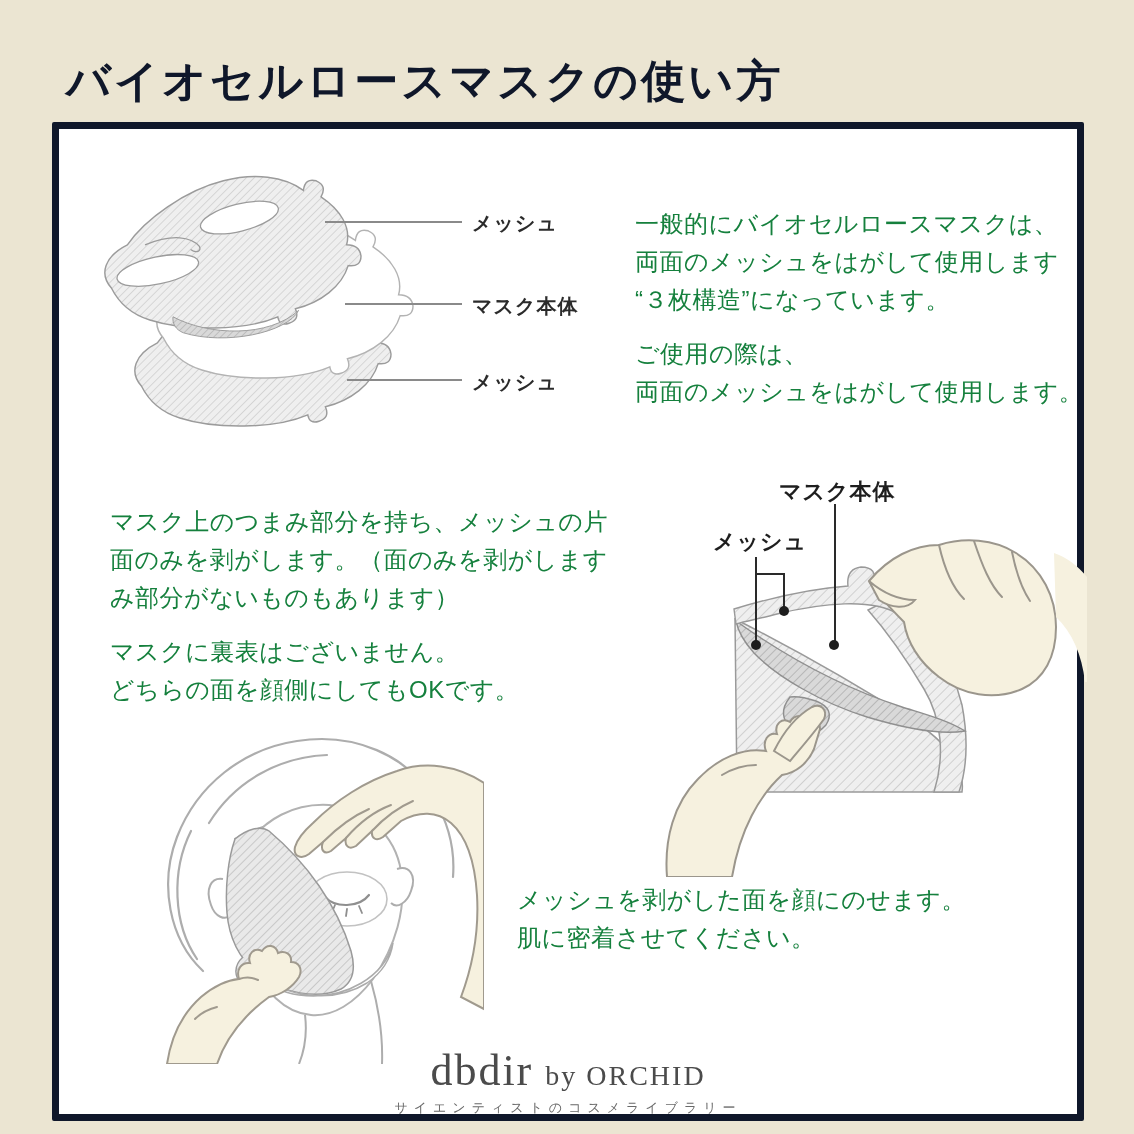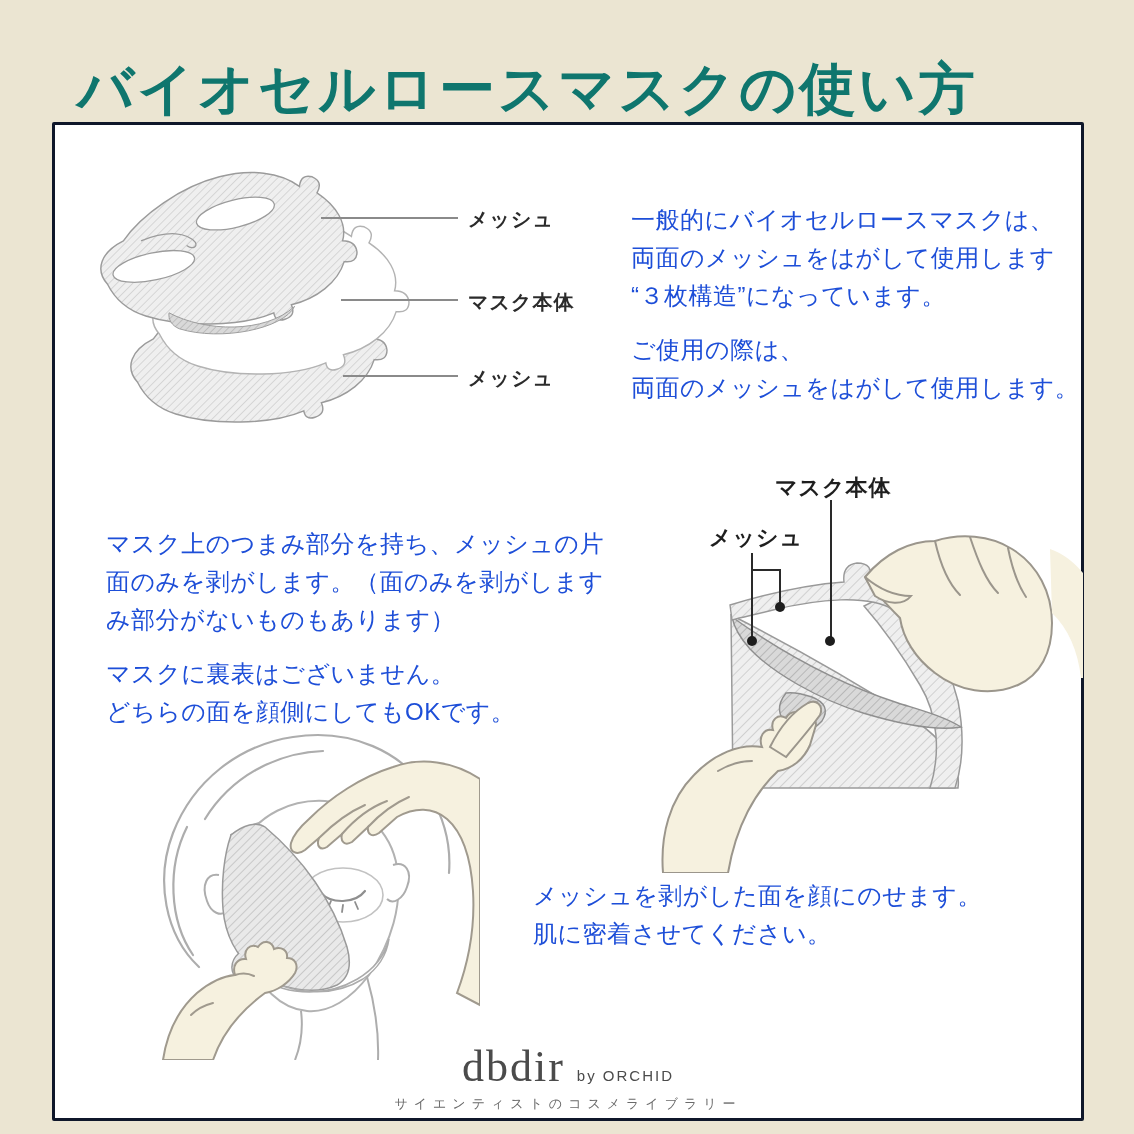--- a/index.html
+++ b/index.html
@@ -4,66 +4,66 @@
 <style>
   * { margin:0; padding:0; box-sizing:border-box; }
   html,body { width:1134px; height:1134px; }
   body {
     position:relative;
     background:#ebe5d2;
     font-family:"Liberation Sans","DejaVu Sans",sans-serif;
     overflow:hidden;
   }
   .page-title {
-    position:absolute; left:77px; top:52px;
-    font-size:56px; font-weight:bold; letter-spacing:3px;
-    color:#0f766e; white-space:nowrap;
+    position:absolute; left:66px; top:52px;
+    font-size:44px; font-weight:bold; letter-spacing:3px;
+    color:#0f172a; white-space:nowrap;
   }
   .card {
     position:absolute; left:52px; top:122px;
     width:1032px; height:999px;
     background:#ffffff;
-    border:3px solid #0f172a;
+    border:7px solid #0f172a;
     border-radius:2px;
   }
   .illus { position:absolute; }
   .leader {
     position:absolute; height:2px; background:#8a8a8a;
   }
   .callout-line { position:absolute; background:#2a2a2a; }
   .dot {
     position:absolute; width:10px; height:10px;
     background:#1d1d1d; border-radius:50%;
   }
   .layer-label {
     position:absolute; font-size:20px; font-weight:bold;
     color:#2b2b2b; letter-spacing:1px; white-space:nowrap;
   }
   .layer-label2 {
     position:absolute; font-size:22px; font-weight:bold;
     color:#1e1e1e; letter-spacing:1px; white-space:nowrap;
   }
-  .txtblock { position:absolute; color:#1d4ed8; }
+  .txtblock { position:absolute; color:#15803d; }
   .tline {
     font-size:24px; line-height:38px; letter-spacing:0.5px;
     white-space:nowrap;
   }
   .pgap { height:16px; }
   .footer-brand {
     position:absolute; left:0; top:916px; width:100%;
     display:flex; justify-content:center; align-items:baseline; gap:12px;
     color:#4b4b4b;
   }
   .brand-main {
     font-family:"Liberation Serif","DejaVu Serif",serif;
     font-size:44px; letter-spacing:2px;
   }
   .brand-suffix {
-    font-family:Liberation Sans, sans-serif;
-    font-size:15px; letter-spacing:2px;
+    font-family:Liberation Serif, serif;
+    font-size:28px; letter-spacing:2px;
   }
   .footer-tagline {
     position:absolute; left:0; top:970px; width:100%;
     text-align:center;
     font-family:"Liberation Serif","DejaVu Serif",serif;
     font-size:13px; letter-spacing:6px; color:#6a6a6a;
   }
 </style>
 </head>
 <body>
@@ -110,21 +110,21 @@
 
   <div class="txtblock" style="left:576px; top:76px;">
     <div class="tline">一般的にバイオセルロースマスクは、</div>
     <div class="tline">両面のメッシュをはがして使用します</div>
     <div class="tline">“３枚構造”になっています。</div>
     <div class="pgap"></div>
     <div class="tline">ご使用の際は、</div>
     <div class="tline">両面のメッシュをはがして使用します。</div>
   </div>
 
-  <div class="txtblock" style="left:51px; top:400px;">
+  <div class="txtblock" style="left:51px; top:374px;">
     <div class="tline">マスク上のつまみ部分を持ち、メッシュの片</div>
     <div class="tline">面のみを剥がします。（面のみを剥がします</div>
     <div class="tline">み部分がないものもあります）</div>
     <div class="pgap"></div>
     <div class="tline">マスクに裏表はございません。</div>
     <div class="tline">どちらの面を顔側にしてもOKです。</div>
   </div>
 
   <svg class="illus" style="left:603px; top:328px;" width="425" height="420" viewBox="0 0 425 420">
 
@@ -207,21 +207,21 @@
       <path d="M233 112 C246 98,260 88,274 82" fill="none"></path>
     </g>
 
     <g fill="#f6f1df" stroke="#a09a8e" stroke-width="2" stroke-linecap="round">
       <path d="M28 345 C32 318,44 294,62 278 C74 268,88 261,100 260 C97 251,102 243,111 244 C108 235,115 228,123 232 C128 224,137 226,139 234 C146 231,153 235,152 243 C160 243,164 250,160 258 C154 268,142 276,130 278 C108 294,88 316,78 345 Z"></path>
       <path d="M100 260 C106 258,113 258,119 261" fill="none"></path>
       <path d="M56 300 C62 294,70 290,78 288" fill="none"></path>
     </g>
   </svg>
 
-  <div class="txtblock" style="left:478px; top:752px;">
+  <div class="txtblock" style="left:458px; top:752px;">
     <div class="tline">メッシュを剥がした面を顔にのせます。</div>
     <div class="tline">肌に密着させてください。</div>
   </div>
 
   <div class="footer-brand">
     <span class="brand-main">dbdir</span>
     <span class="brand-suffix">by ORCHID</span>
   </div>
   <div class="footer-tagline">サイエンティストのコスメライブラリー</div>
 

